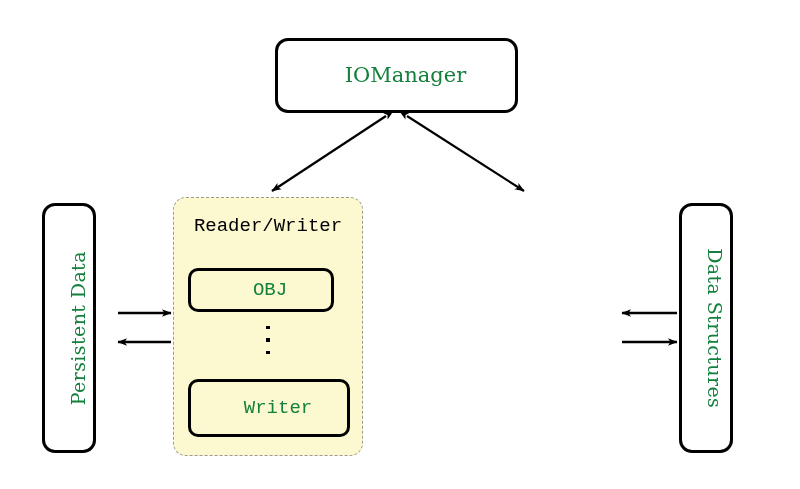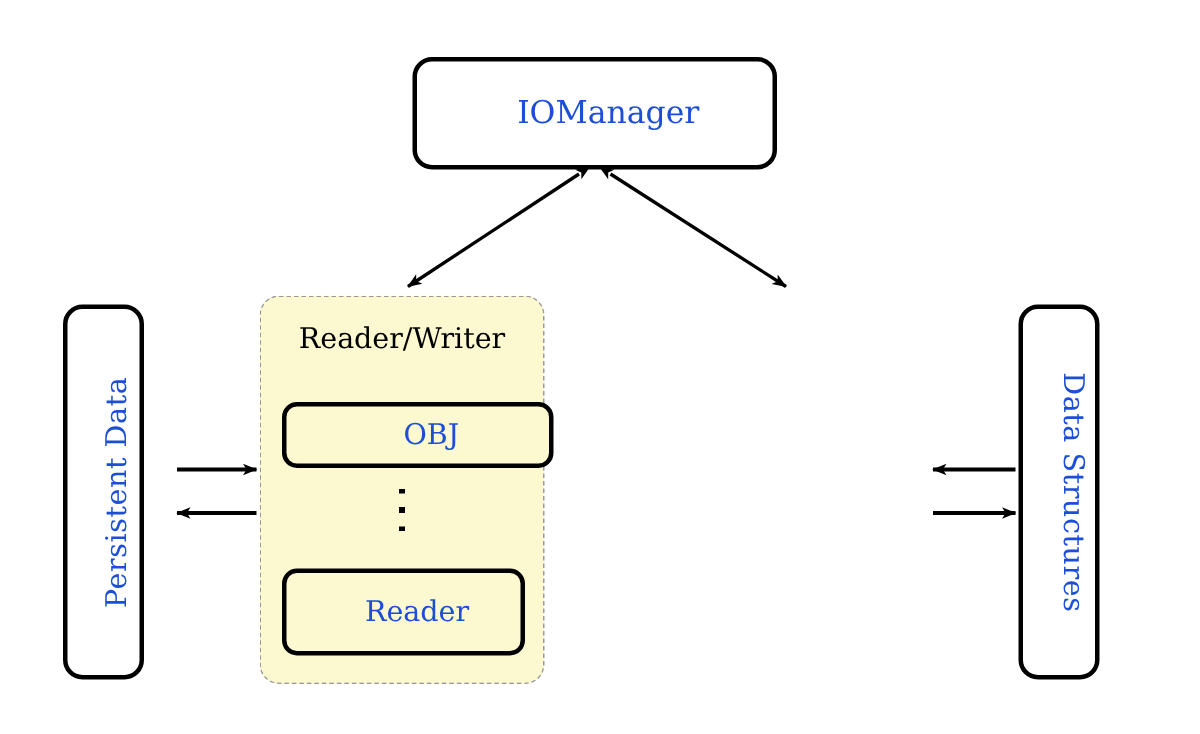--- a/index.html
+++ b/index.html
@@ -28,21 +28,21 @@
   .node {
     position: absolute;
     box-sizing: border-box;
     border: 3.2px solid #000000;
     border-radius: 11px;
     background: #ffffff;
     display: flex;
     align-items: center;
     justify-content: center;
     text-align: center;
-    color: #1d4ed8;
+    color: #15803d;
     line-height: 1.18;
     padding-left: 18px;
   }
 
   #io-manager {
     left: 275px;
     top: 38px;
     width: 243px;
     height: 75px;
     font-size: 21px;
@@ -80,20 +80,21 @@
     box-sizing: border-box;
     background: #fcf9d0;
     border: 1.6px dashed #9a9a9a;
     border-radius: 13px;
   }
   #reader-writer-panel {
     left: 173px;
     top: 197px;
     width: 190px;
     height: 259px;
+    font-family: Liberation Mono, monospace;
   }
   #importer-exporter-panel {
     left: 425px;
     top: 197px;
     width: 193px;
     height: 259px;
   }
   .group-title {
     position: absolute;
     top: 17px;
@@ -107,21 +108,21 @@
 
   
   .item-box {
     background: #fcf9d0;
     font-size: 19px;
     border-width: 3.2px;
     border-radius: 10px;
   }
   .item-top    { top: 70px;  height: 44px; }
   .item-bottom { top: 181px; height: 58px; }
-  #rw-item-obj            { left: 14px;  width: 181px; }
+  #rw-item-obj            { left: 14px;  width: 146px; }
   #rw-item-custom-format  { left: 14px;  width: 162px; }
   #ie-item-openmesh       { left: 14px;  width: 165px; }
   #ie-item-custom-struct  { left: 14px;  width: 165px; }
 
   
   .vdots {
     position: absolute;
     top: 128px;
     left: 0;
     width: 100%;
@@ -185,19 +186,19 @@
     </div>
 
     <div class="vdots">
       <span></span>
       <span></span>
       <span></span>
     </div>
 
     <div class="node item-box item-bottom" id="rw-item-custom-format">
       <span>
-        <span>Reader</span><br>
+        <span>Writer</span><br>
       </span>
     </div>
   </div>
 
 
 </div>
 
 </body></html>

